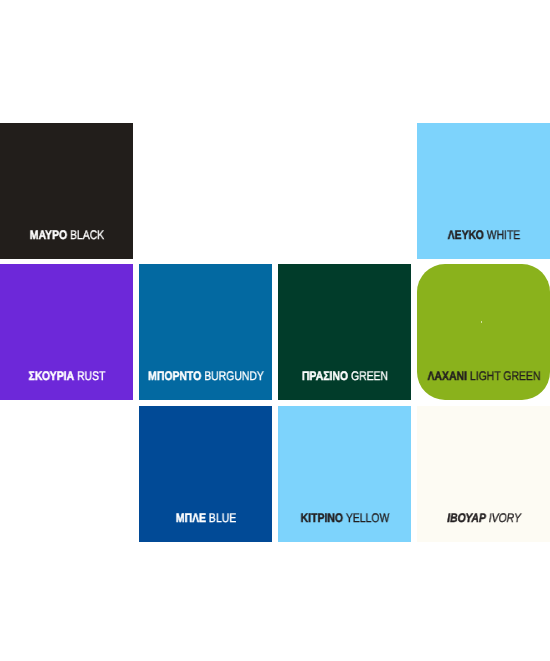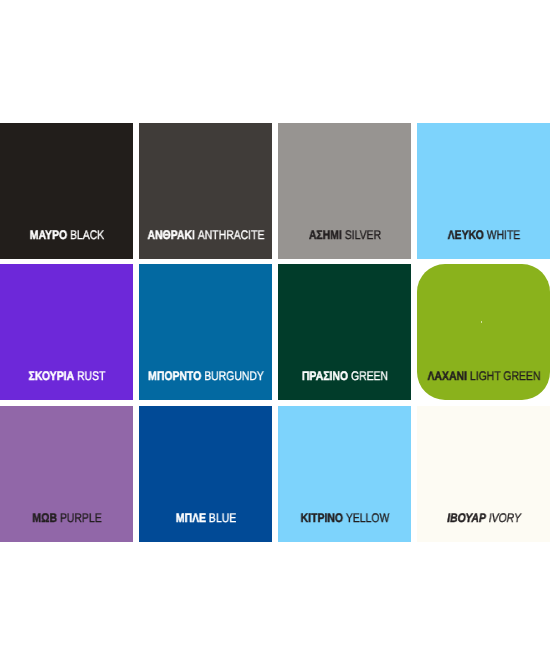--- a/index.html
+++ b/index.html
@@ -71,31 +71,21 @@
 <body style="background: rgb(255, 255, 255);">
 
 <div id="swatch-grid">
 
   <div class="swatch r0 c0" style="background-color: rgb(34, 30, 27);">
     <div class="swatch-label" style="color: rgb(255, 255, 255);">
       <span class="inner"><span class="label-el">ΜΑΥΡΟ</span> <span class="label-en">BLACK</span></span>
     </div>
   </div>
 
-  <div class="swatch r0 c1" style="background-color: rgb(64, 60, 57);">
-    <div class="swatch-label" style="color: rgb(255, 255, 255);">
-      <span class="inner"><span class="label-el">ΑΝΘΡΑΚΙ</span> <span class="label-en">ANTHRACITE</span></span>
-    </div>
-  </div>
 
-  <div class="swatch r0 c2" style="background-color: rgb(151, 148, 145);">
-    <div class="swatch-label" style="color: rgb(35, 31, 32);">
-      <span class="inner"><span class="label-el">ΑΣΗΜΙ</span> <span class="label-en">SILVER</span></span>
-    </div>
-  </div>
 
   <div class="swatch r0 c3" style="background-color: #7dd3fc;">
     <div class="swatch-label" style="color: rgb(35, 31, 32);">
       <span class="inner"><span class="label-el">ΛΕΥΚΟ</span> <span class="label-en">WHITE</span></span>
     </div>
   </div>
 
   <div class="swatch r1 c0" style="background-color: #6d28d9;">
     <div class="swatch-label" style="color: rgb(255, 255, 255);">
       <span class="inner"><span class="label-el">ΣΚΟΥΡΙΑ</span> <span class="label-en">RUST</span></span>
@@ -113,25 +103,20 @@
       <span class="inner"><span class="label-el">ΠΡΑΣΙΝΟ</span> <span class="label-en">GREEN</span></span>
     </div>
   </div>
 
   <div class="swatch r1 c3" style="background-color: rgb(138, 178, 28); border-radius: 28px;">
     <div class="swatch-label" style="color: rgb(35, 31, 32);">
       <span class="inner"><span class="label-el">ΛΑΧΑΝΙ</span> <span class="label-en">LIGHT GREEN</span></span>
     </div>
   </div>
 
-  <div class="swatch r2 c0" style="background-color: rgb(145, 103, 168);">
-    <div class="swatch-label" style="color: rgb(35, 31, 32);">
-      <span class="inner"><span class="label-el">ΜΩΒ</span> <span class="label-en">PURPLE</span></span>
-    </div>
-  </div>
 
   <div class="swatch r2 c1" style="background-color: rgb(1, 74, 150);">
     <div class="swatch-label" style="color: rgb(255, 255, 255);">
       <span class="inner"><span class="label-el">ΜΠΛΕ</span> <span class="label-en">BLUE</span></span>
     </div>
   </div>
 
   <div class="swatch r2 c2" style="background-color: #7dd3fc;">
     <div class="swatch-label" style="color: rgb(35, 31, 32);">
       <span class="inner"><span class="label-el">ΚΙΤΡΙΝΟ</span> <span class="label-en">YELLOW</span></span>

